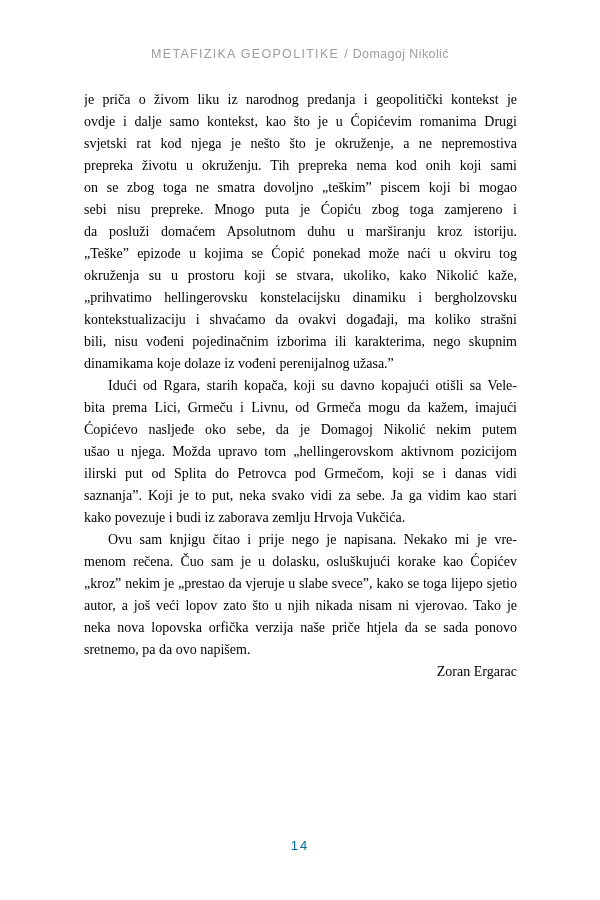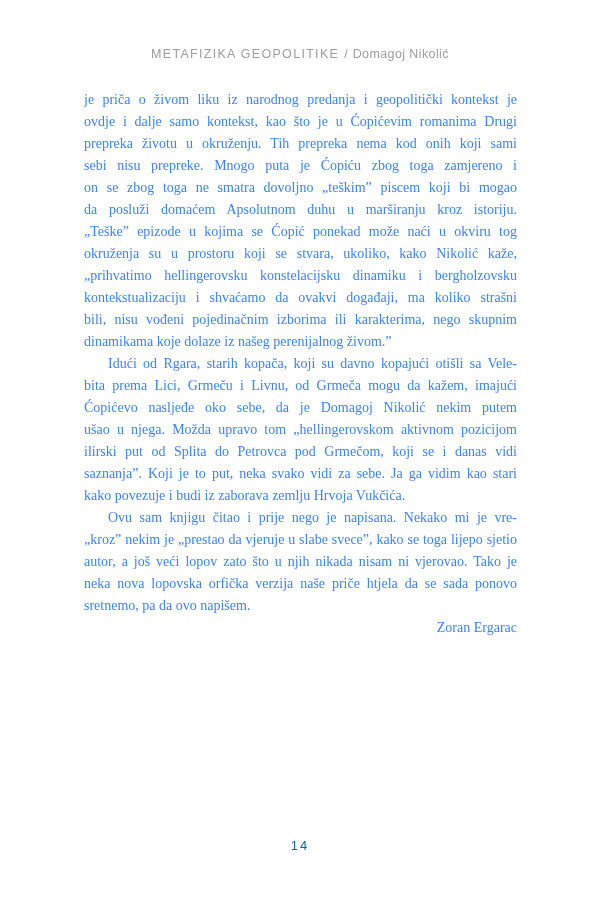--- a/index.html
+++ b/index.html
@@ -35,21 +35,21 @@
     letter-spacing: 0.4px;
   }
   .text-block {
     position: absolute;
     left: 84px;
     top: 89px;
     width: 433px;
     font-family: "Liberation Serif", "DejaVu Serif", serif;
     font-size: 14px;
     line-height: 22px;
-    color: #3b82f6;
+    color: #000000;
   }
   .ln {
     height: 22px;
     overflow: hidden;
     text-align: justify;
   }
   .ln.just { text-align-last: justify; }
   .ln.left { text-align: left; text-align-last: auto; }
   .ln.right { text-align: right; text-align-last: right; }
   .ln.ind { text-indent: 24px; }
@@ -71,38 +71,40 @@
 
 <div class="page">
 
   <div class="running-header">
     <span class="title">METAFIZIKA GEOPOLITIKE</span><span class="sep">/</span><span class="author">Domagoj Nikolić</span>
   </div>
 
   <div class="text-block">
       <div class="ln just"><span>je priča o živom liku iz narodnog predanja i geopolitički kontekst je</span></div>
       <div class="ln just"><span>ovdje i dalje samo kontekst, kao što je u Ćopićevim romanima Drugi</span></div>
+      <div class="ln just"><span>svjetski rat kod njega je nešto što je okruženje, a ne nepremostiva</span></div>
       <div class="ln just"><span>prepreka životu u okruženju. Tih prepreka nema kod onih koji sami</span></div>
+      <div class="ln just"><span>on se zbog toga ne smatra dovoljno „teškim” piscem koji bi mogao</span></div>
       <div class="ln just"><span>sebi nisu prepreke. Mnogo puta je Ćopiću zbog toga zamjereno i</span></div>
-      <div class="ln just"><span>on se zbog toga ne smatra dovoljno „teškim” piscem koji bi mogao</span></div>
       <div class="ln just"><span>da posluži domaćem Apsolutnom duhu u marširanju kroz istoriju.</span></div>
       <div class="ln just"><span>„Teške” epizode u kojima se Ćopić ponekad može naći u okviru tog</span></div>
       <div class="ln just"><span>okruženja su u prostoru koji se stvara, ukoliko, kako Nikolić kaže,</span></div>
       <div class="ln just"><span class="it">„prihvatimo hellingerovsku konstelacijsku dinamiku i bergholzovsku</span></div>
       <div class="ln just"><span class="it">kontekstualizaciju i shvaćamo da ovakvi događaji, ma koliko strašni</span></div>
       <div class="ln just"><span class="it">bili, nisu vođeni pojedinačnim izborima ili karakterima, nego skupnim</span></div>
-      <div class="ln left"><span class="it">dinamikama koje dolaze iz našeg perenijalnog živom.”</span></div>
+      <div class="ln left"><span class="it">dinamikama koje dolaze iz vođeni perenijalnog užasa.”</span></div>
       <div class="ln just ind"><span>Idući od Rgara, starih kopača, koji su davno kopajući otišli sa Vele-</span></div>
       <div class="ln just"><span>bita prema Lici, Grmeču i Livnu, od Grmeča mogu da kažem, imajući</span></div>
       <div class="ln just"><span>Ćopićevo nasljeđe oko sebe, da je Domagoj Nikolić nekim putem</span></div>
       <div class="ln just"><span>ušao u njega. Možda upravo tom </span><span class="it">„hellingerovskom aktivnom pozicijom</span></div>
       <div class="ln just"><span>ilirski put od Splita do Petrovca pod Grmečom, koji se i danas vidi</span></div>
       <div class="ln just"><span class="it">saznanja”</span><span>. Koji je to put, neka svako vidi za sebe. Ja ga vidim kao stari</span></div>
       <div class="ln left"><span>kako povezuje i budi iz zaborava zemlju Hrvoja Vukčića.</span></div>
       <div class="ln just ind"><span>Ovu sam knjigu čitao i prije nego je napisana. Nekako mi je vre-</span></div>
+      <div class="ln just"><span>menom </span><span class="it">rečena</span><span>. Čuo sam je u dolasku, osluškujući korake kao Ćopićev</span></div>
       <div class="ln just"><span>„</span><span class="it">kroz</span><span>” nekim je „</span><span class="it">prestao da vjeruje u slabe svece</span><span>”, kako se toga lijepo sjetio</span></div>
       <div class="ln just"><span>autor, a još veći lopov zato što u njih nikada nisam ni vjerovao. Tako je</span></div>
       <div class="ln just"><span>neka nova </span><span class="it">lopovska</span><span> orfička verzija naše priče htjela da se sada ponovo</span></div>
       <div class="ln left"><span>sretnemo, pa da ovo napišem.</span></div>
       <div class="ln right"><span class="it">Zoran Ergarac</span></div>
     </div>
 
   <div class="page-number">14</div>
 
 </div>

